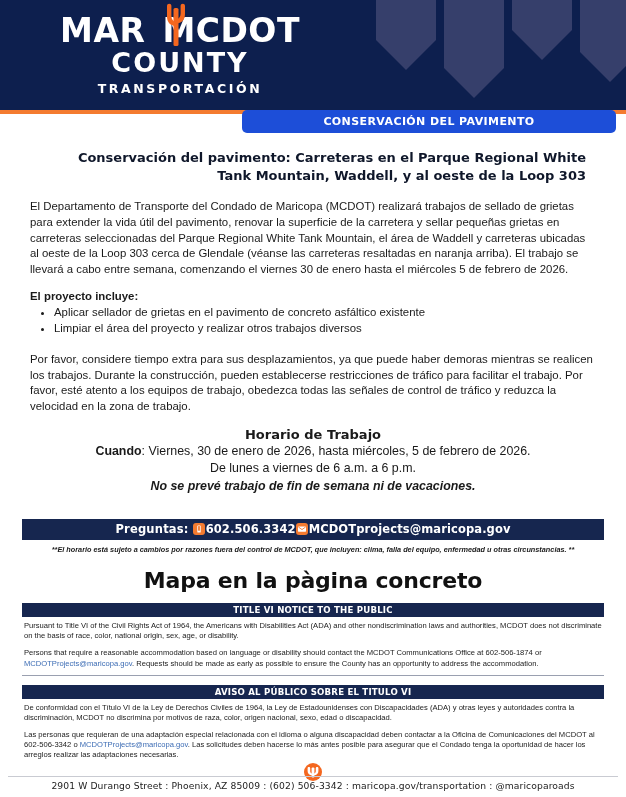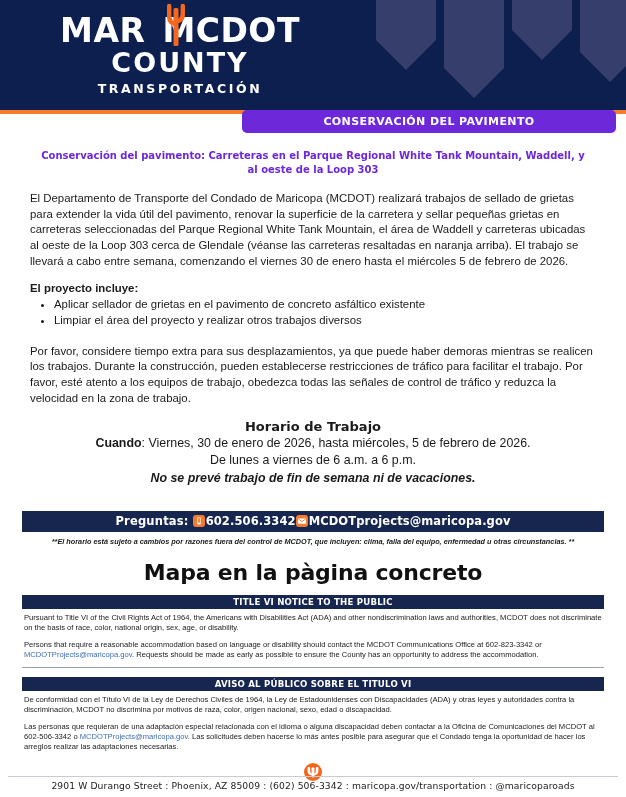--- a/index.html
+++ b/index.html
@@ -94,45 +94,45 @@
     width: 626px;
     height: 4px;
     background: #f47b30;
   }
   .orange-banner {
     position: absolute;
     left: 242px;
     top: 0px;
     width: 374px;
     height: 23px;
-    background: #6d28d9;
+    background: #1d4ed8;
     border-radius: 5px;
     display: flex;
     align-items: center;
     justify-content: center;
   }
   .orange-banner span {
     font-family: "DejaVu Sans", sans-serif;
     font-weight: bold;
     font-size: 11px;
     letter-spacing: 0.4px;
     color: #ffffff;
   }
 
   
   .content {
     padding: 14px 30px 0 30px;
   }
   .doc-title {
     font-family: "DejaVu Sans", sans-serif;
-    font-size: 10px;
-    font-weight: bold;
-    text-align: center;
+    font-size: 13px;
+    font-weight: bold;
+    text-align: right;
     line-height: 1.35;
-    color: #6d28d9;
+    color: #0f172a;
     margin: 0 10px 14px 10px;
   }
   p.body {
     font-size: 11.4px;
     line-height: 1.38;
     margin: 15px 0 12px 0;
     color: #1a1a1a;
     text-align: left;
   }
   .includes-head {
@@ -376,21 +376,21 @@
 </div>
 
 <div class="map-head">Mapa en la pàgina concreto</div>
 
 <div class="tvi-wrap">
   <div class="tvi-head">
     <span>TITLE VI NOTICE TO THE PUBLIC</span>
   </div>
   <div class="tvi-body">
     <p>Pursuant to Title VI of the Civil Rights Act of 1964, the Americans with Disabilities Act (ADA) and other nondiscrimination laws and authorities, MCDOT does not discriminate on the basis of race, color, national origin, sex, age, or disability.</p>
-    <p><span>Persons that require a reasonable accommodation based on language or disability should contact the MCDOT Communications Office at 602-823-3342 or </span><span class="tvi-link">MCDOTProjects@maricopa.gov</span><span>. Requests should be made as early as possible to ensure the County has an opportunity to address the accommodation.</span></p>
+    <p><span>Persons that require a reasonable accommodation based on language or disability should contact the MCDOT Communications Office at 602-506-1874 or </span><span class="tvi-link">MCDOTProjects@maricopa.gov</span><span>. Requests should be made as early as possible to ensure the County has an opportunity to address the accommodation.</span></p>
   </div>
   <hr class="tvi-rule">
 </div>
 
 <div class="tvi-wrap">
   <div class="tvi-head">
     <span>AVISO AL PÚBLICO SOBRE EL TITULO VI</span>
   </div>
   <div class="tvi-body">
     <p>De conformidad con el Título VI de la Ley de Derechos Civiles de 1964, la Ley de Estadounidenses con Discapacidades (ADA) y otras leyes y autoridades contra la discriminación, MCDOT no discrimina por motivos de raza, color, origen nacional, sexo, edad o discapacidad.</p>

